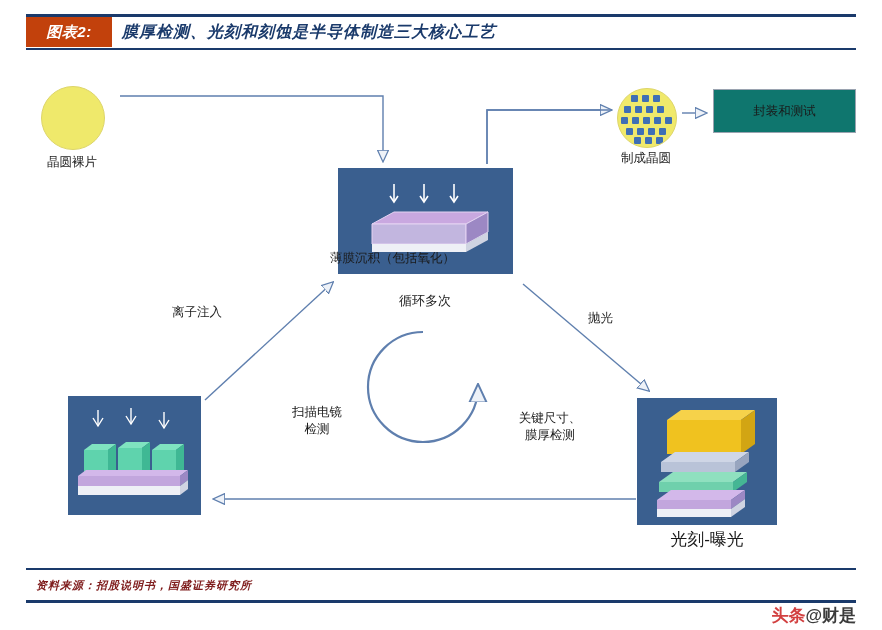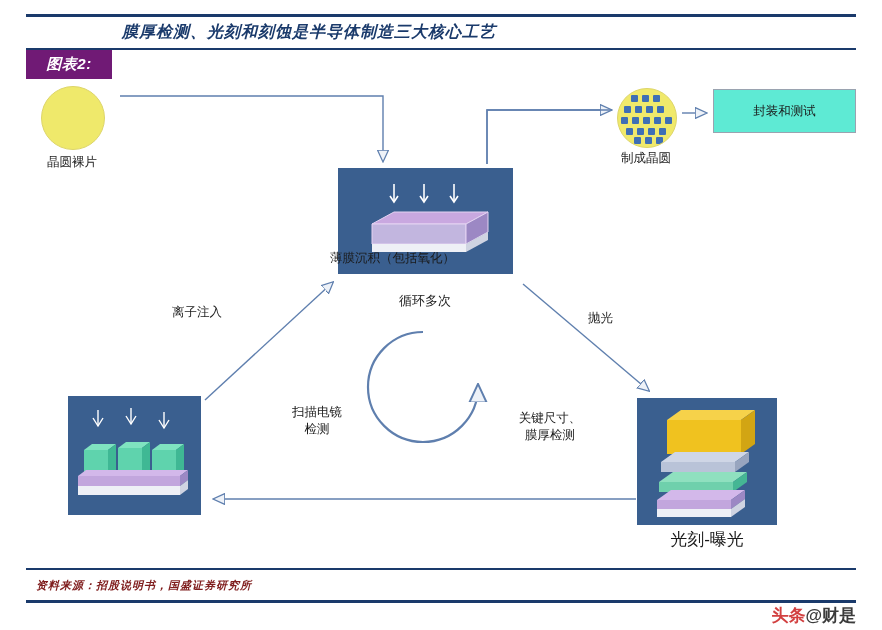--- a/index.html
+++ b/index.html
@@ -9,21 +9,21 @@
     font-family:"Liberation Sans","DejaVu Sans",sans-serif;
     overflow:hidden;
     position:relative;
   }
   .page{position:absolute;left:0;top:0;width:882px;height:630px;}
 
   
   .hdr-rule-top{position:absolute;left:26px;top:14px;width:830px;height:3px;background:#1a3a6b;}
   .hdr-rule-bot{position:absolute;left:26px;top:48px;width:830px;height:2px;background:#1a3a6b;}
   .hdr-badge{
-    position:absolute;left:26px;top:17px;width:86px;height:30px;background:#701a75;margin-top:32px;
+    position:absolute;left:26px;top:17px;width:86px;height:30px;background:#c2410c;
   }
   .hdr-badge span{
     display:block;color:#ffffff;font-size:15px;font-weight:bold;font-style:italic;
     line-height:30px;text-align:center;letter-spacing:.5px;
   }
   .hdr-title{
     position:absolute;left:122px;top:18px;height:28px;line-height:28px;
     color:#1a3a6b;font-size:16px;font-weight:bold;font-style:italic;letter-spacing:1px;
     white-space:nowrap;
   }
@@ -57,21 +57,21 @@
   .pwafer{
     position:absolute;left:617px;top:36px;width:58px;height:58px;border-radius:50%;
     background:#f0e96b;border:1px solid #ddd56a;overflow:hidden;
   }
   .pwafer .dot{position:absolute;width:7px;height:7px;background:#3f6fb5;border-radius:1px;}
   .pwafer-label{position:absolute;left:583px;top:98px;width:126px;text-align:center;font-size:12.5px;color:#1a1a1a;}
 
   
   .pkg{
     position:absolute;left:713px;top:37px;width:141px;height:42px;
-    background:#5eead4;border:1px solid #9aa3b0;
+    background:#0f766e;border:1px solid #9aa3b0;
   }
   .pkg span{display:block;line-height:42px;text-align:center;font-size:12.5px;color:#1a1a1a;}
 
   
   .dep{
     position:absolute;left:338px;top:116px;width:175px;height:106px;background:#3a5f8f;
   }
   .dep-label{position:absolute;left:330px;top:198px;width:192px;text-align:left;font-size:12.5px;color:#1a1a1a;}
 
   

